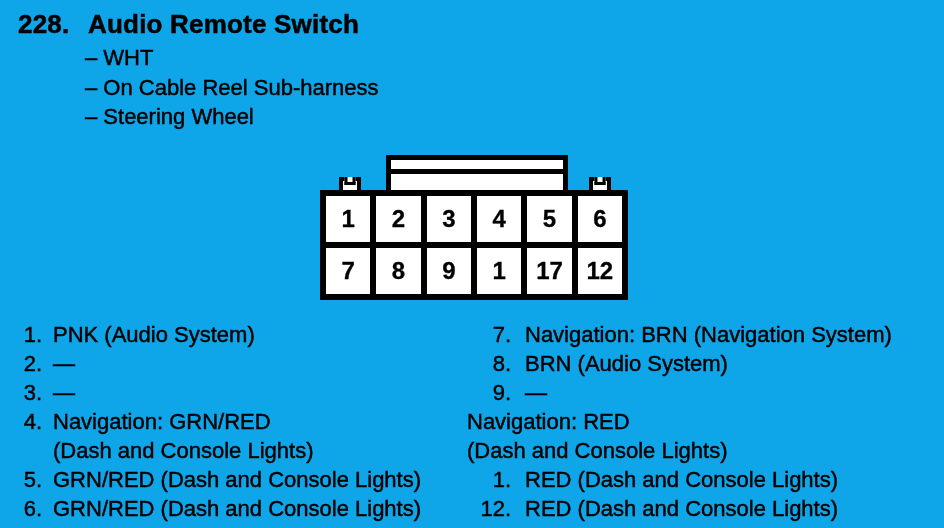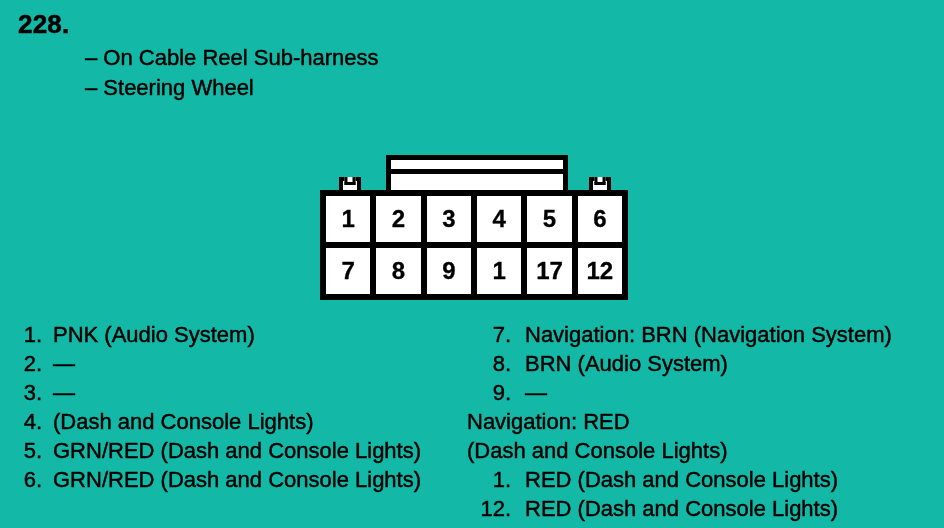--- a/index.html
+++ b/index.html
@@ -1,17 +1,17 @@
 <!DOCTYPE html>
 <html><head>
 <meta charset="utf-8">
 <style>
   html,body{margin:0;padding:0;background:#fff;}
   .page{
-    position:relative;width:944px;height:528px;background:#14b8a6;color:#000;
+    position:relative;width:944px;height:528px;background:#0ea5e9;color:#000;
     font-family:"Liberation Sans",sans-serif;overflow:hidden;
   }
   
   .title-row{position:absolute;left:18px;top:8px;display:flex;font-weight:bold;
     font-size:26px;line-height:32px;letter-spacing:.2px;-webkit-text-stroke:.5px #000;}
   .sec-num{width:70px;flex:none;}
   .details{position:absolute;left:85px;top:43px;font-size:22px;line-height:29.5px;
     -webkit-text-stroke:.45px #000;}
   
   .connector{position:absolute;left:320px;top:155px;width:308px;height:146px;}
@@ -39,22 +39,24 @@
   .right-list{left:467px;}
   .right-list .num{width:44px;margin-right:14px;}
 </style>
 </head>
 <body>
 
 <div class="page">
 
   <div class="title-row">
     <span class="sec-num">228.</span>
+    <span>Audio Remote Switch</span>
   </div>
   <div class="details">
+    <div>– WHT</div>
     <div>– On Cable Reel Sub-harness</div>
     <div>– Steering Wheel</div>
   </div>
 
   <div class="connector">
     <div class="tab">
       <div class="tab-ridge"></div>
     </div>
     <div class="bump bump-left">
       <div class="slot"></div>
@@ -87,20 +89,21 @@
       <span class="num">2.</span>
       <div>—</div>
     </div>
     <div class="row">
       <span class="num">3.</span>
       <div>—</div>
     </div>
     <div class="row">
       <span class="num">4.</span>
       <div>
+        <div>Navigation: GRN/RED</div>
         <div>(Dash and Console Lights)</div>
       </div>
     </div>
     <div class="row">
       <span class="num">5.</span>
       <div>GRN/RED (Dash and Console Lights)</div>
     </div>
     <div class="row">
       <span class="num">6.</span>
       <div>GRN/RED (Dash and Console Lights)</div>

